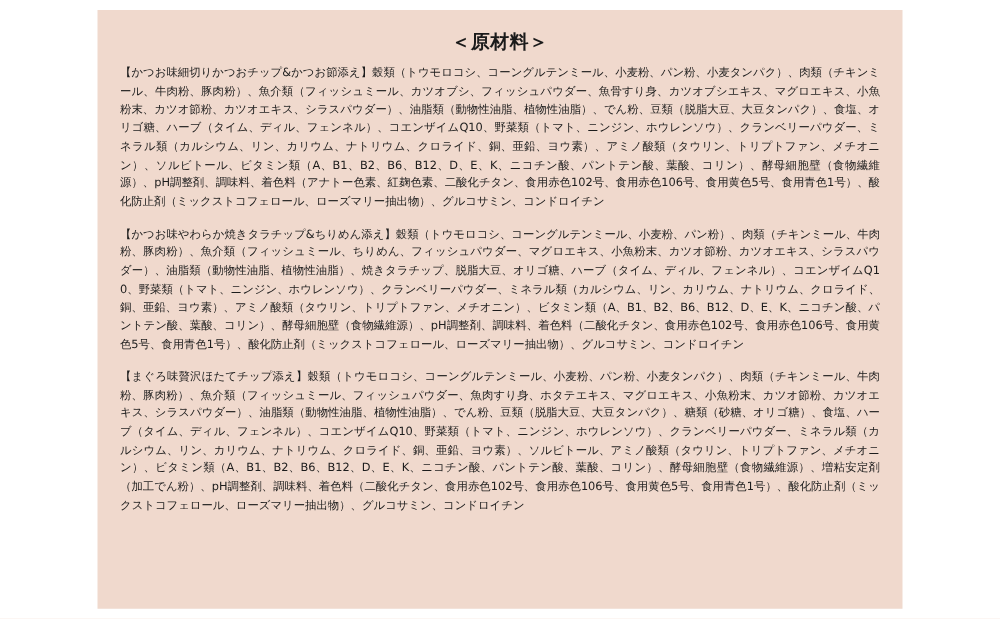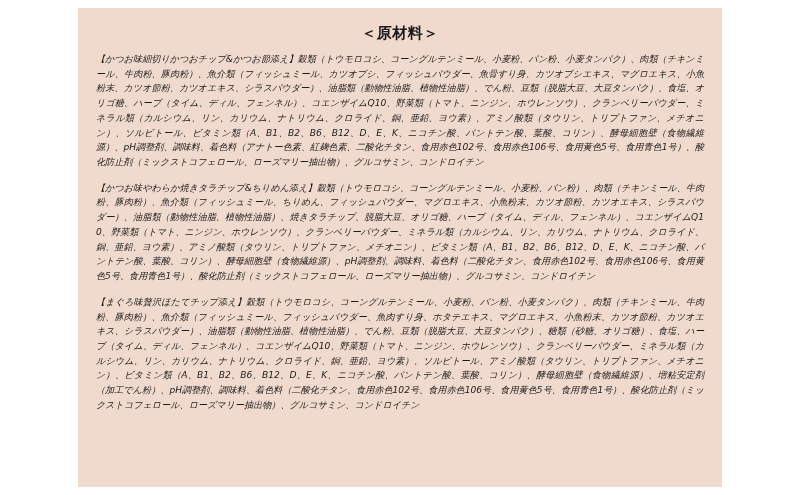--- a/index.html
+++ b/index.html
@@ -49,21 +49,20 @@
   }
   .block {
     font-size: 9.1px;
     line-height: 1.62;
     color: #1c1c1c;
     text-align: justify;
     text-justify: inter-character;
     margin: 0 0 11px 0;
     padding: 0 2px;
     word-break: break-all;
-    font-style: italic;
   }
   .block:last-child {
     margin-bottom: 16px;
   }
 </style>
 </head>
 <body>
 
 <div class="page">
   <div class="frame">

